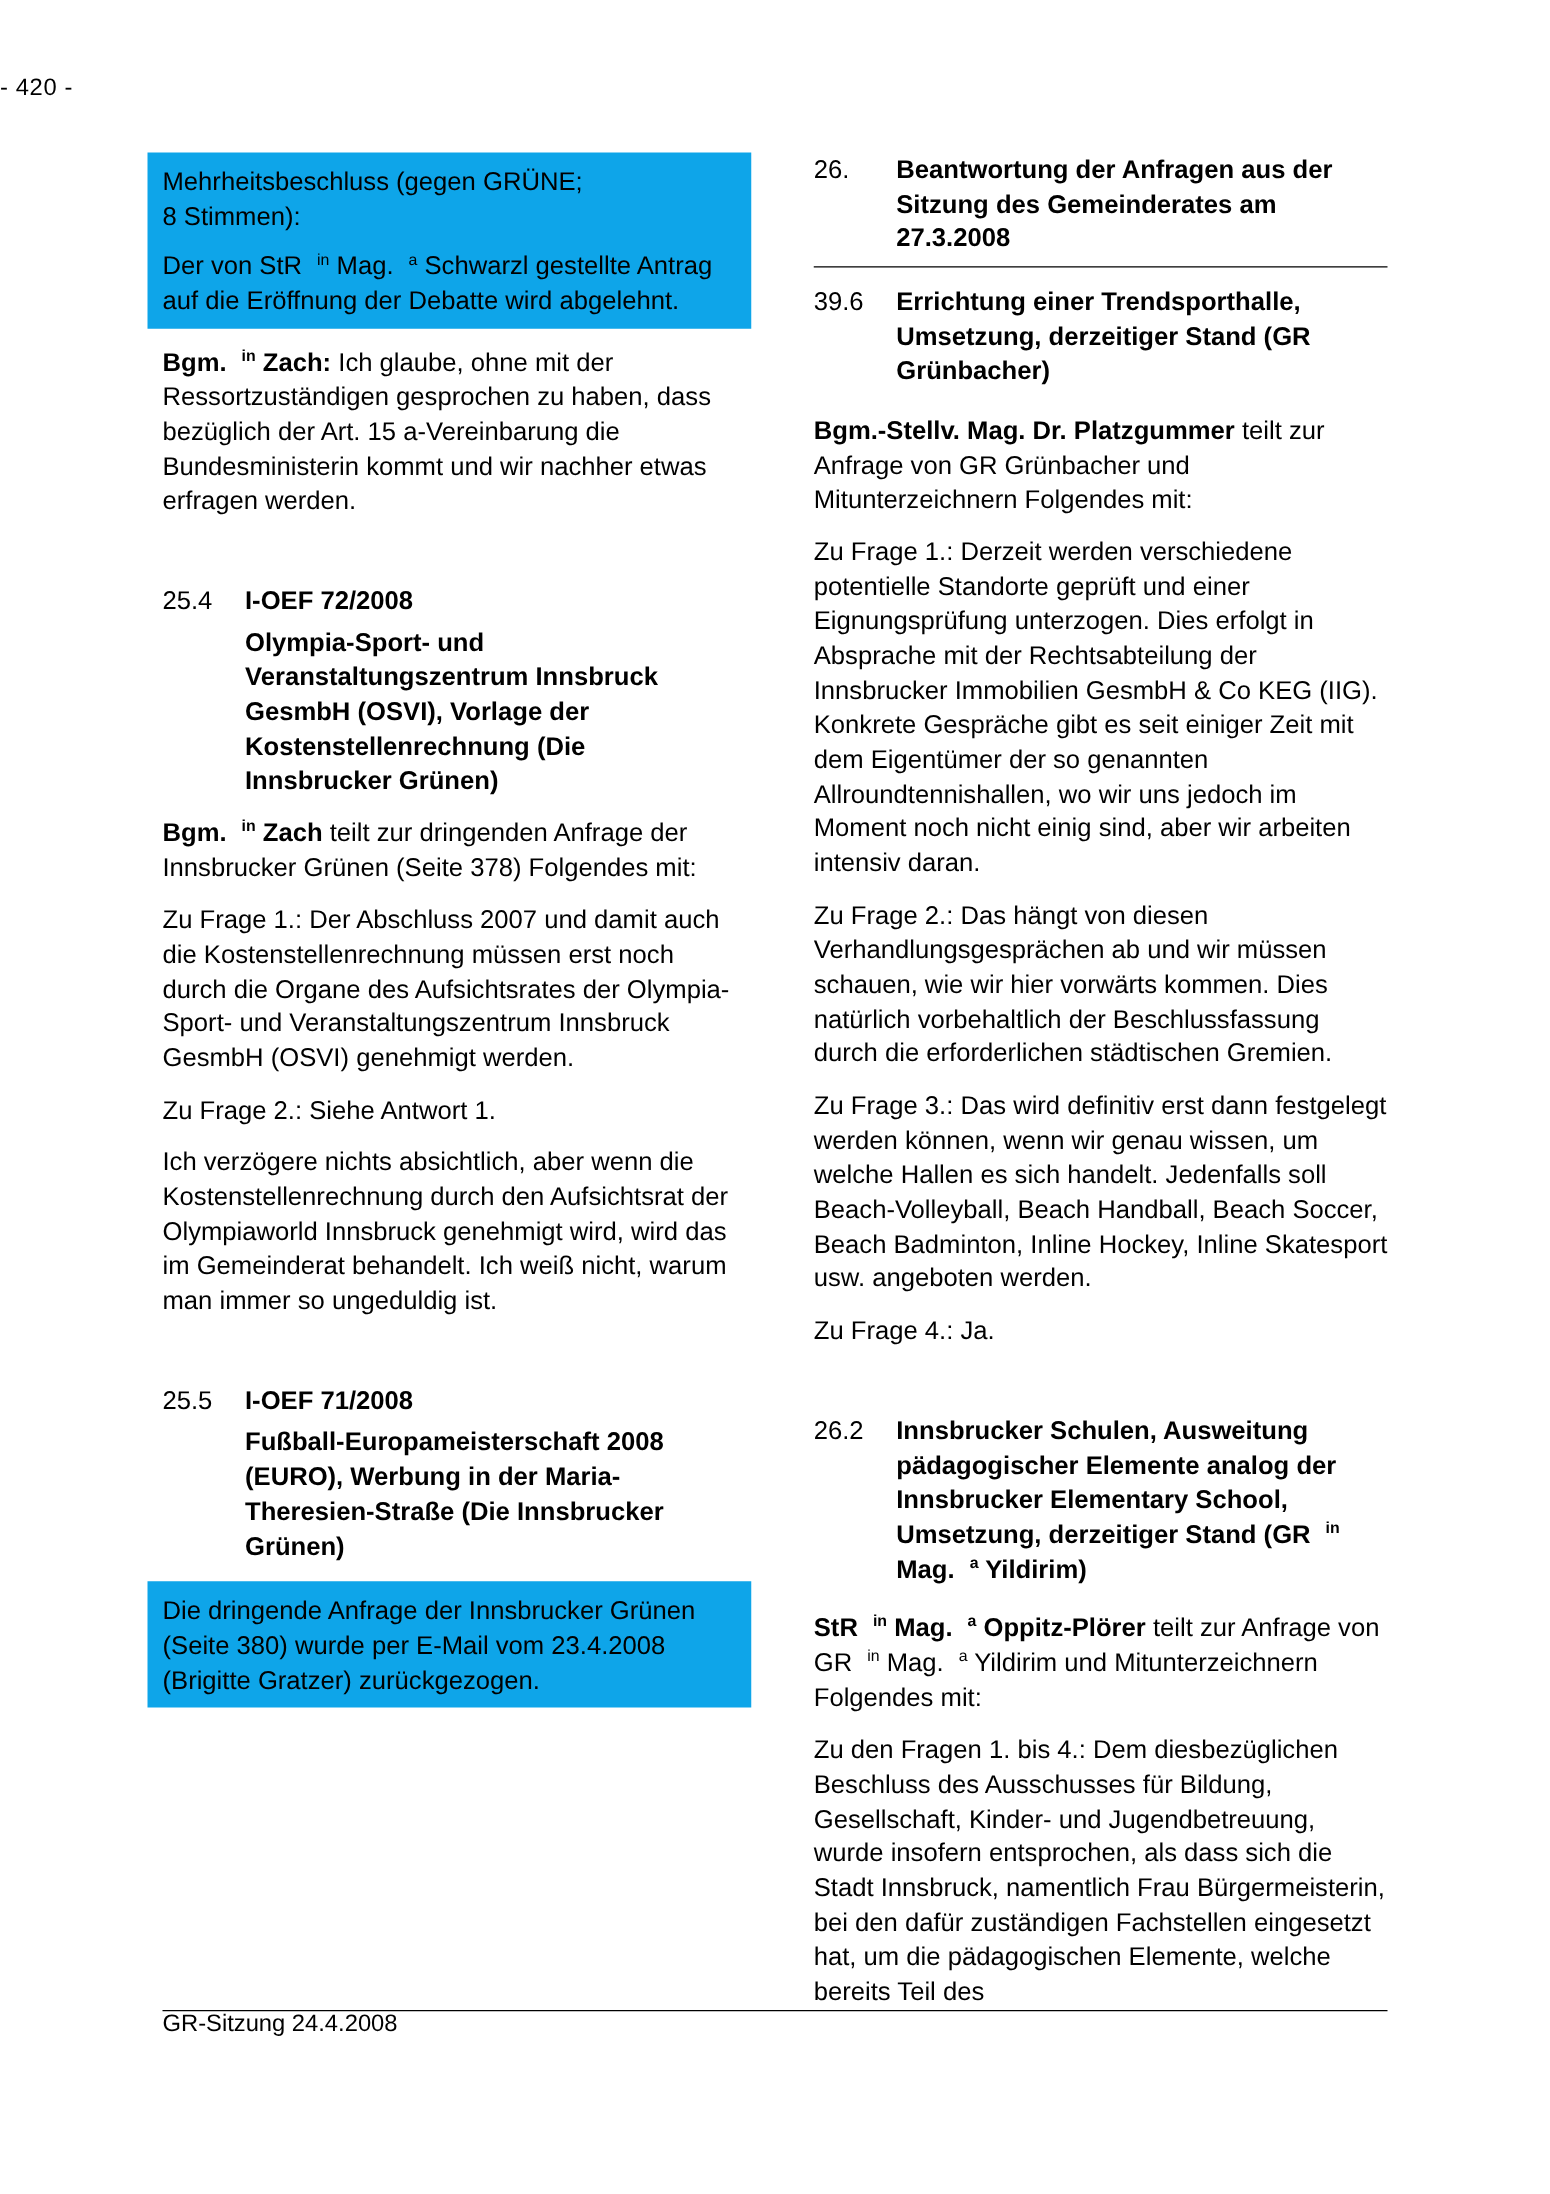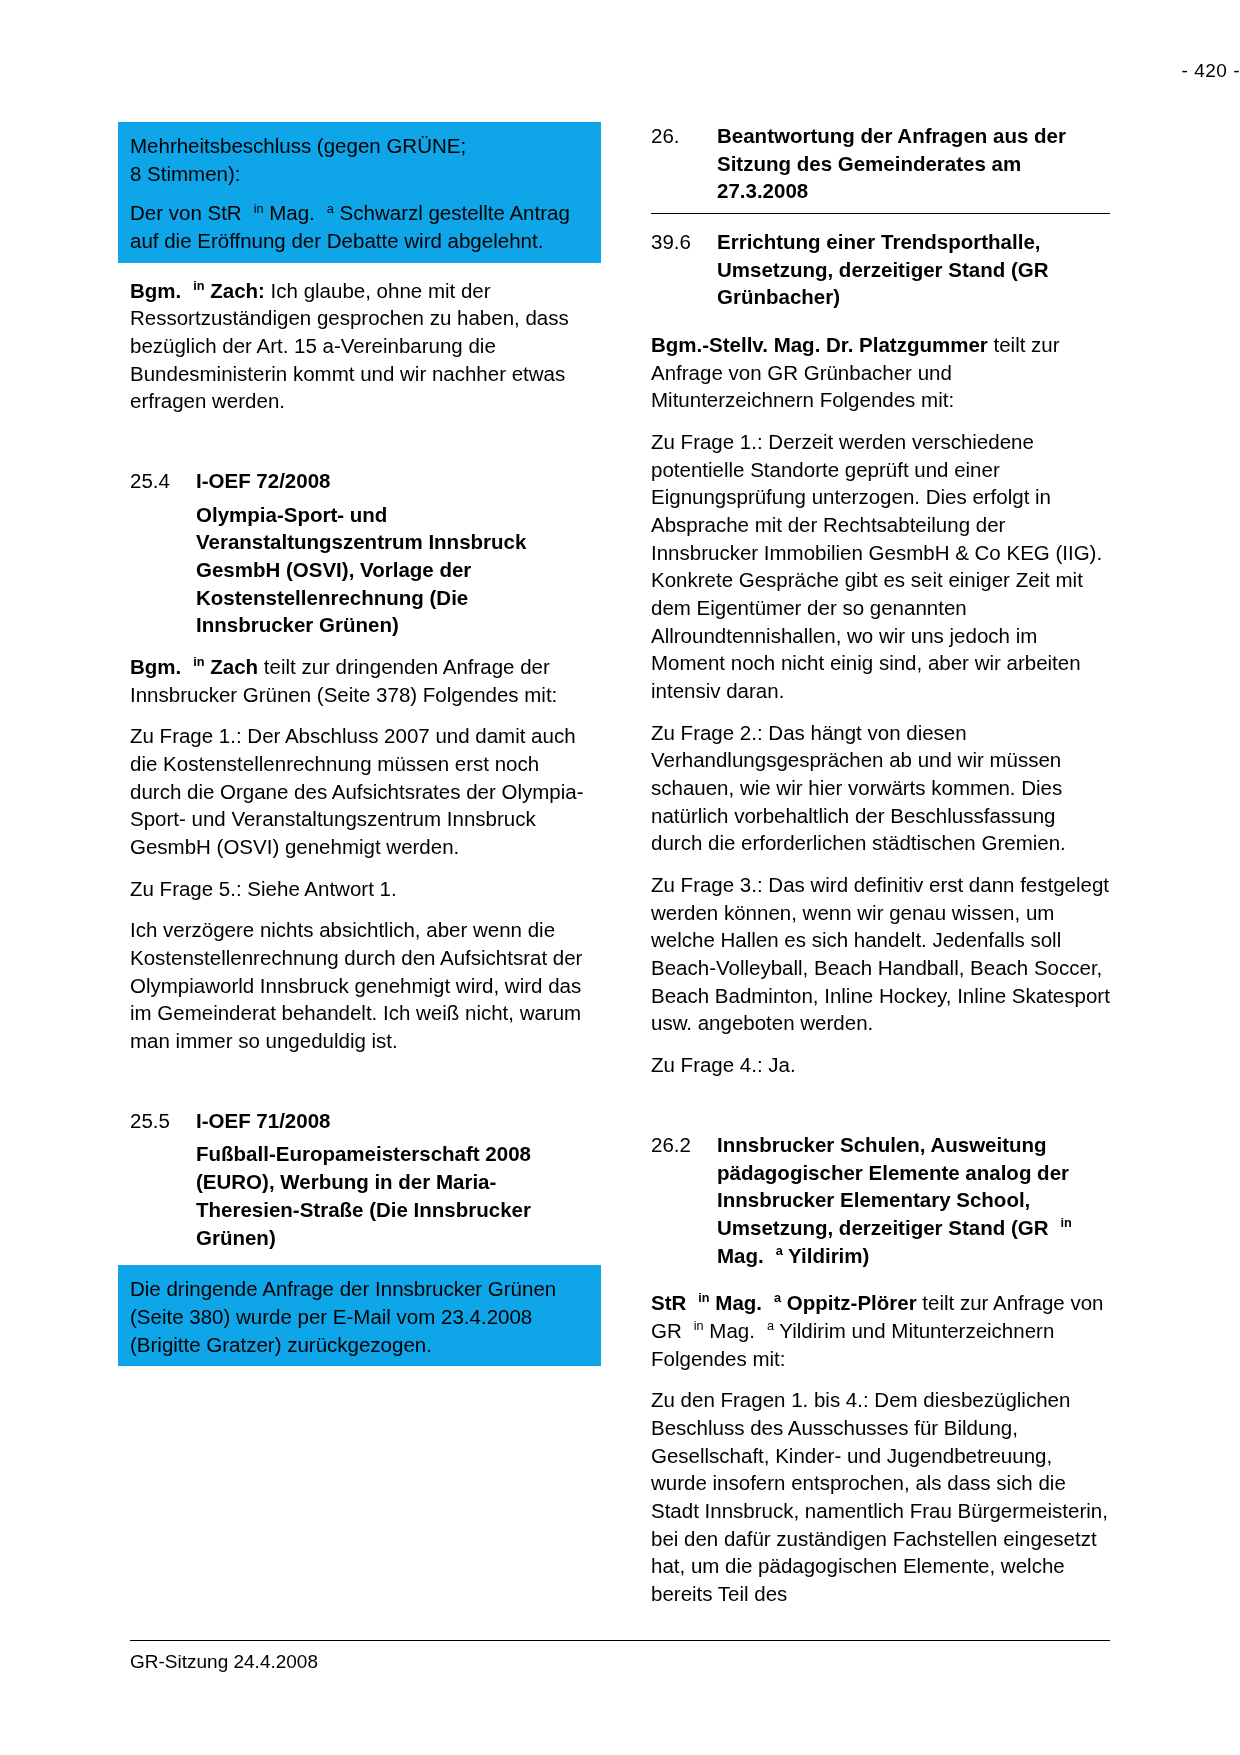--- a/index.html
+++ b/index.html
@@ -19,21 +19,21 @@
     width: 1240px;
     height: 1755px;
     box-sizing: border-box;
     padding: 0;
   }
   .page-number {
     position: absolute;
     top: 60px;
     left: 0;
     width: 1240px;
-    text-align: right;
+    text-align: left;
     font-size: 19px;
     letter-spacing: 0.5px;
   }
   .columns {
     position: absolute;
     top: 122px;
     left: 130px;
     width: 980px;
     display: flex;
     gap: 62px;
@@ -97,23 +97,21 @@
     margin-bottom: 14px;
   }
   .spacer-lg { height: 38px; }
   .spacer-sm { height: 14px; }
   .footer {
     position: absolute;
     left: 130px;
     top: 1608px;
     width: 980px;
     border-top: 1.5px solid #000;
-    padding-top: 10px;
     font-size: 19px;
-    margin-top: 32px;
   }
 </style>
 </head>
 <body>
 
 <div class="page">
 
   <div class="page-number">- 420 -</div>
 
   <div class="columns">
@@ -140,21 +138,21 @@
         <div class="num">25.4</div>
         <div class="txt">I-OEF 72/2008</div>
       </div>
       <div class="indent-head">Olympia-Sport- und Veranstaltungszentrum Innsbruck GesmbH (OSVI), Vorlage der Kostenstellenrechnung (Die Innsbrucker Grünen)</div>
 
       <p>
         <b><span>Bgm.</span><sup>in</sup><span> Zach</span></b><span> teilt zur dringenden Anfrage der Innsbrucker Grünen (Seite 378) Folgendes mit:</span>
       </p>
 
       <p>Zu Frage 1.: Der Abschluss 2007 und damit auch die Kostenstellenrechnung müssen erst noch durch die Organe des Aufsichtsrates der Olympia-Sport- und Veranstaltungszentrum Innsbruck GesmbH (OSVI) genehmigt werden.</p>
-      <p>Zu Frage 5.: Siehe Antwort 1.</p>
+      <p>Zu Frage 2.: Siehe Antwort 1.</p>
       <p>Ich verzögere nichts absichtlich, aber wenn die Kostenstellenrechnung durch den Aufsichtsrat der Olympiaworld Innsbruck genehmigt wird, wird das im Gemeinderat behandelt. Ich weiß nicht, warum man immer so ungeduldig ist.</p>
 
       <div class="spacer-lg"></div>
 
       <div class="numbered">
         <div class="num">25.5</div>
         <div class="txt">I-OEF 71/2008</div>
       </div>
       <div class="indent-head">Fußball-Europameisterschaft 2008 (EURO), Werbung in der Maria-Theresien-Straße (Die Innsbrucker Grünen)</div>
 

